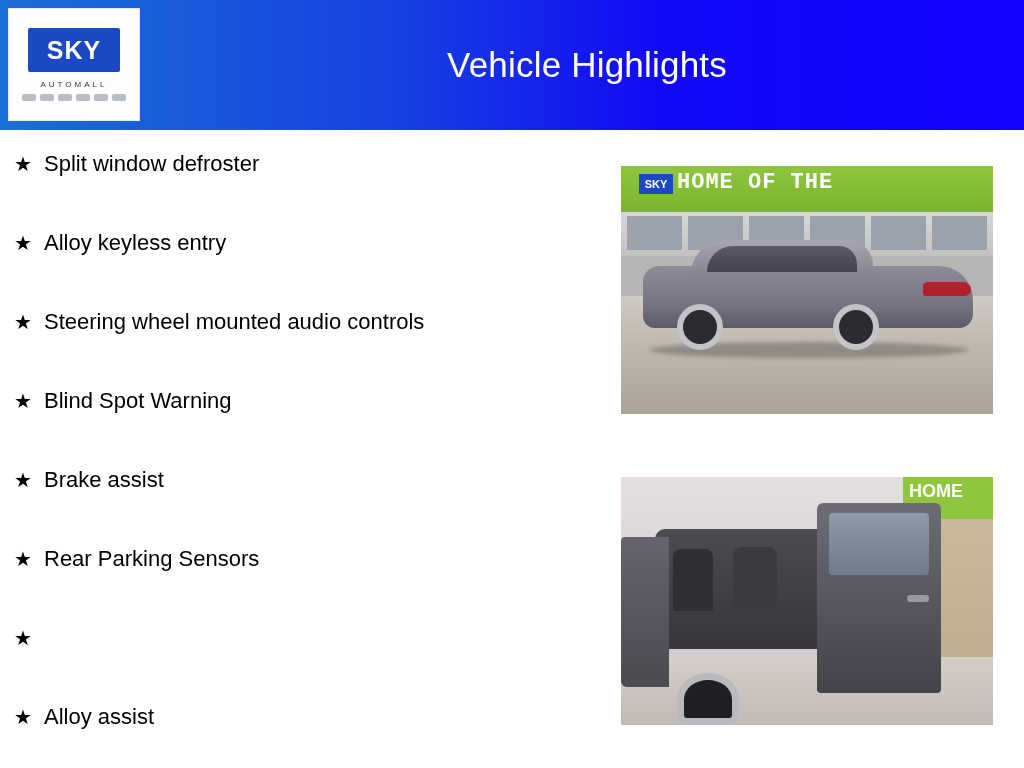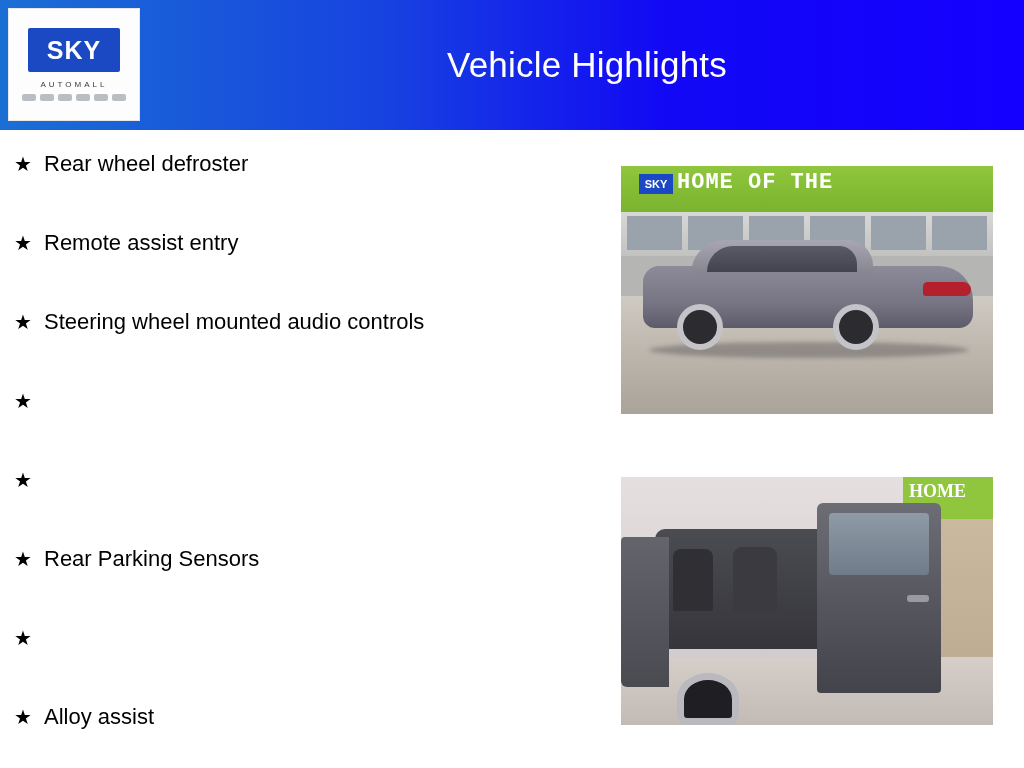--- a/index.html
+++ b/index.html
@@ -279,21 +279,20 @@
     right: 0; top: 0; width: 90px; height: 42px;
     background: #8fc63d;
   }
   .p2-greenband span {
     position: absolute;
     left: 6px; top: 4px;
     color: #ffffff;
     font-size: 18px;
     font-weight: bold;
     white-space: nowrap;
-    font-family: Liberation Serif, serif;
   }
   .p2-wall {
     position: absolute;
     right: 0; top: 42px; width: 90px; height: 206px;
     background: linear-gradient(to bottom, #cbb99f 0%, #b9a68c 100%);
   }
   .p2-ground {
     position: absolute;
     left: 0; top: 180px; width: 372px; height: 68px;
     background: linear-gradient(to bottom, #d6cec8 0%, #c2bab4 100%);
@@ -381,39 +380,41 @@
 
     <div class="header-title">Vehicle Highlights</div>
   </div>
 
   <div class="content">
 
     <div class="features">
 
       <div class="feature">
         <span class="bullet">★</span>
-        <span class="feature-label">Rear wheel defroster</span>
-      </div>
-
-      <div class="feature">
-        <span class="bullet">★</span>
-        <span class="feature-label">Remote assist entry</span>
+        <span class="feature-label">Split window defroster</span>
+      </div>
+
+      <div class="feature">
+        <span class="bullet">★</span>
+        <span class="feature-label">Alloy keyless entry</span>
       </div>
 
       <div class="feature">
         <span class="bullet">★</span>
         <span class="feature-label">Steering wheel mounted audio controls</span>
       </div>
 
       <div class="feature">
         <span class="bullet">★</span>
-      </div>
-
-      <div class="feature">
-        <span class="bullet">★</span>
+        <span class="feature-label">Blind Spot Warning</span>
+      </div>
+
+      <div class="feature">
+        <span class="bullet">★</span>
+        <span class="feature-label">Brake assist</span>
       </div>
 
       <div class="feature">
         <span class="bullet">★</span>
         <span class="feature-label">Rear Parking Sensors</span>
       </div>
 
       <div class="feature">
         <span class="bullet">★</span>
       </div>

